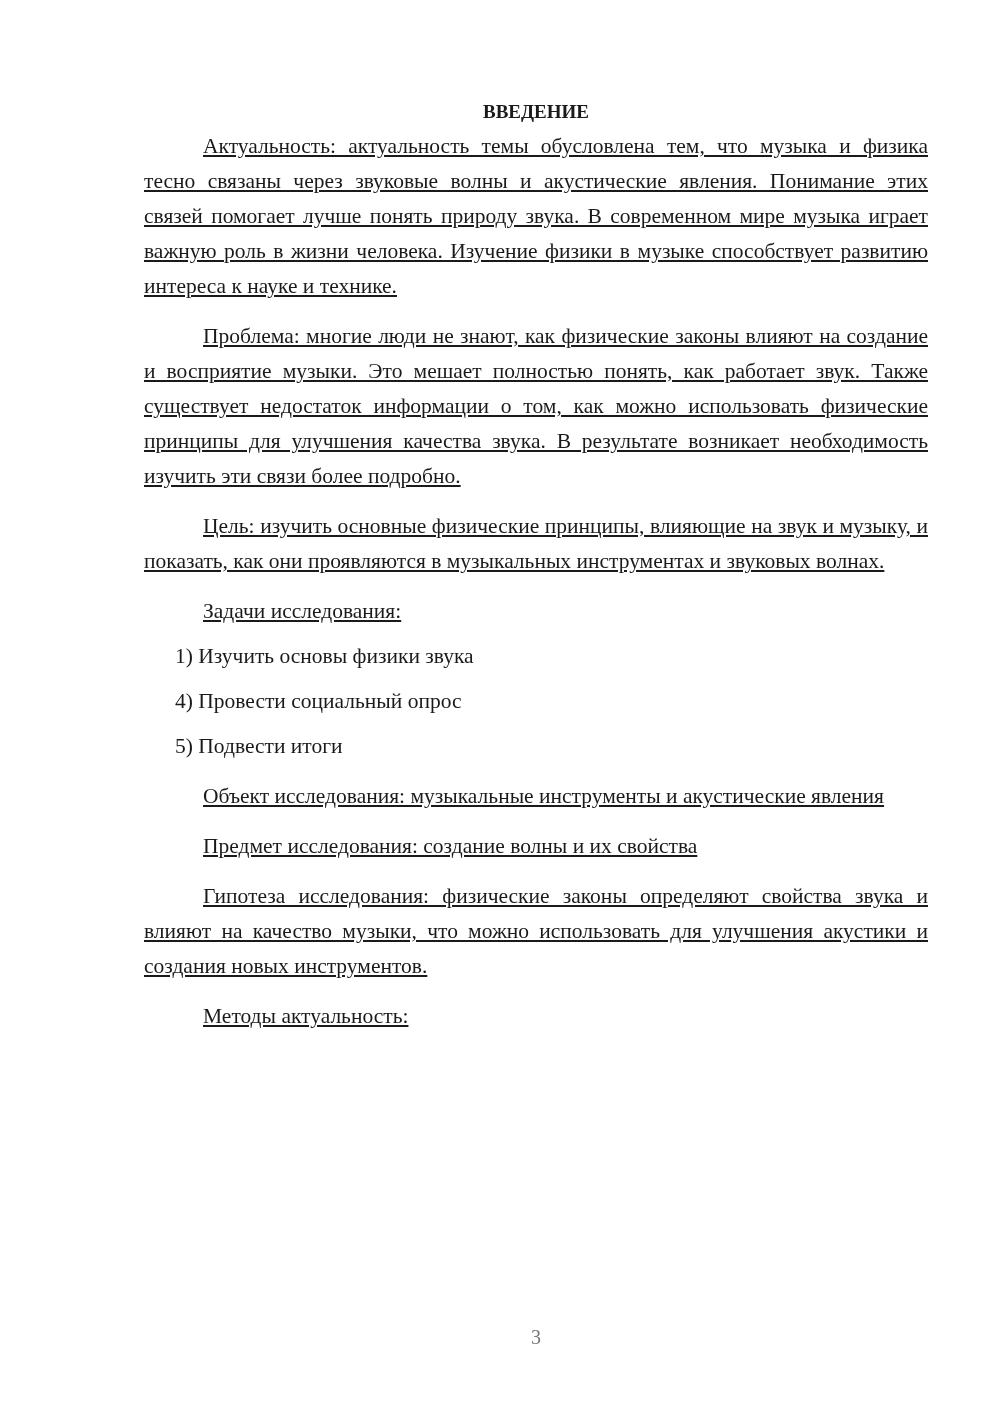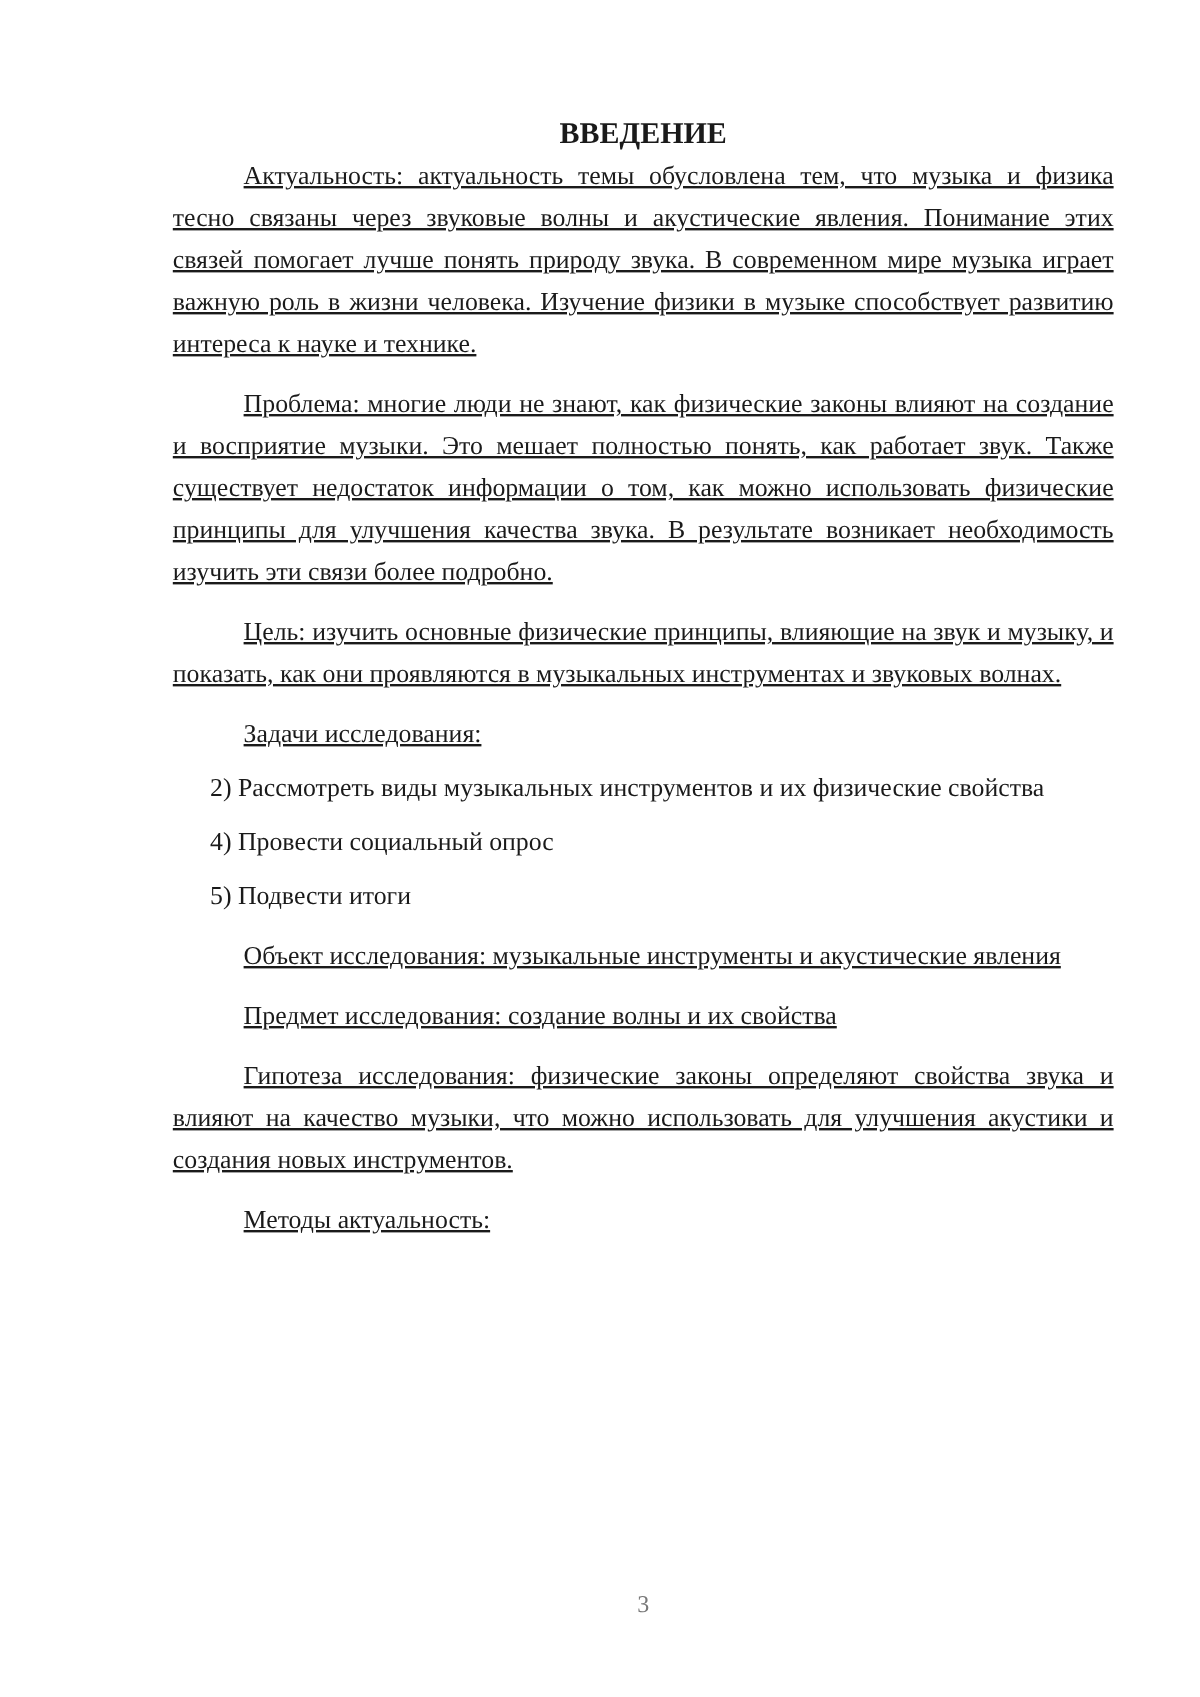--- a/index.html
+++ b/index.html
@@ -18,21 +18,21 @@
     left: 144px;
     top: 94px;
     width: 784px;
     font-family: "Liberation Serif", serif;
     font-size: 21.5px;
     color: #1a1a1a;
   }
   .title {
     text-align: center;
     font-weight: bold;
-    font-size: 25px;
+    font-size: 19px;
     line-height: 35px;
     margin: 0 0 0 0;
     height: 35px;
   }
   .para {
     margin: 0;
     line-height: 35px;
     text-align: justify;
     text-indent: 59px;
     text-decoration: underline;
@@ -65,21 +65,21 @@
 
   <p class="para">Актуальность: актуальность темы обусловлена тем, что музыка и физика тесно связаны через звуковые волны и акустические явления. Понимание этих связей помогает лучше понять природу звука. В современном мире музыка играет важную роль в жизни человека. Изучение физики в музыке способствует развитию интереса к науке и технике.</p>
 
   <p class="para gap">Проблема: многие люди не знают, как физические законы влияют на создание и восприятие музыки. Это мешает полностью понять, как работает звук. Также существует недостаток информации о том, как можно использовать физические принципы для улучшения качества звука. В результате возникает необходимость изучить эти связи более подробно.</p>
 
   <p class="para gap">Цель: изучить основные физические принципы, влияющие на звук и музыку, и показать, как они проявляются в музыкальных инструментах и звуковых волнах.</p>
 
   <p class="para gap">Задачи исследования:</p>
 
   <div>
-    <p class="list-item">2) Рассмотреть виды музыкальных инструментов и их физические свойства</p>
+    <p class="list-item">1) Изучить основы физики звука</p>
     <p class="list-item">4) Провести социальный опрос</p>
     <p class="list-item">5) Подвести итоги</p>
   </div>
 
   <p class="para gap">Объект исследования: музыкальные инструменты и акустические явления</p>
 
   <p class="para gap">Предмет исследования: создание волны и их свойства</p>
 
   <p class="para gap">Гипотеза исследования: физические законы определяют свойства звука и влияют на качество музыки, что можно использовать для улучшения акустики и создания новых инструментов.</p>
 

